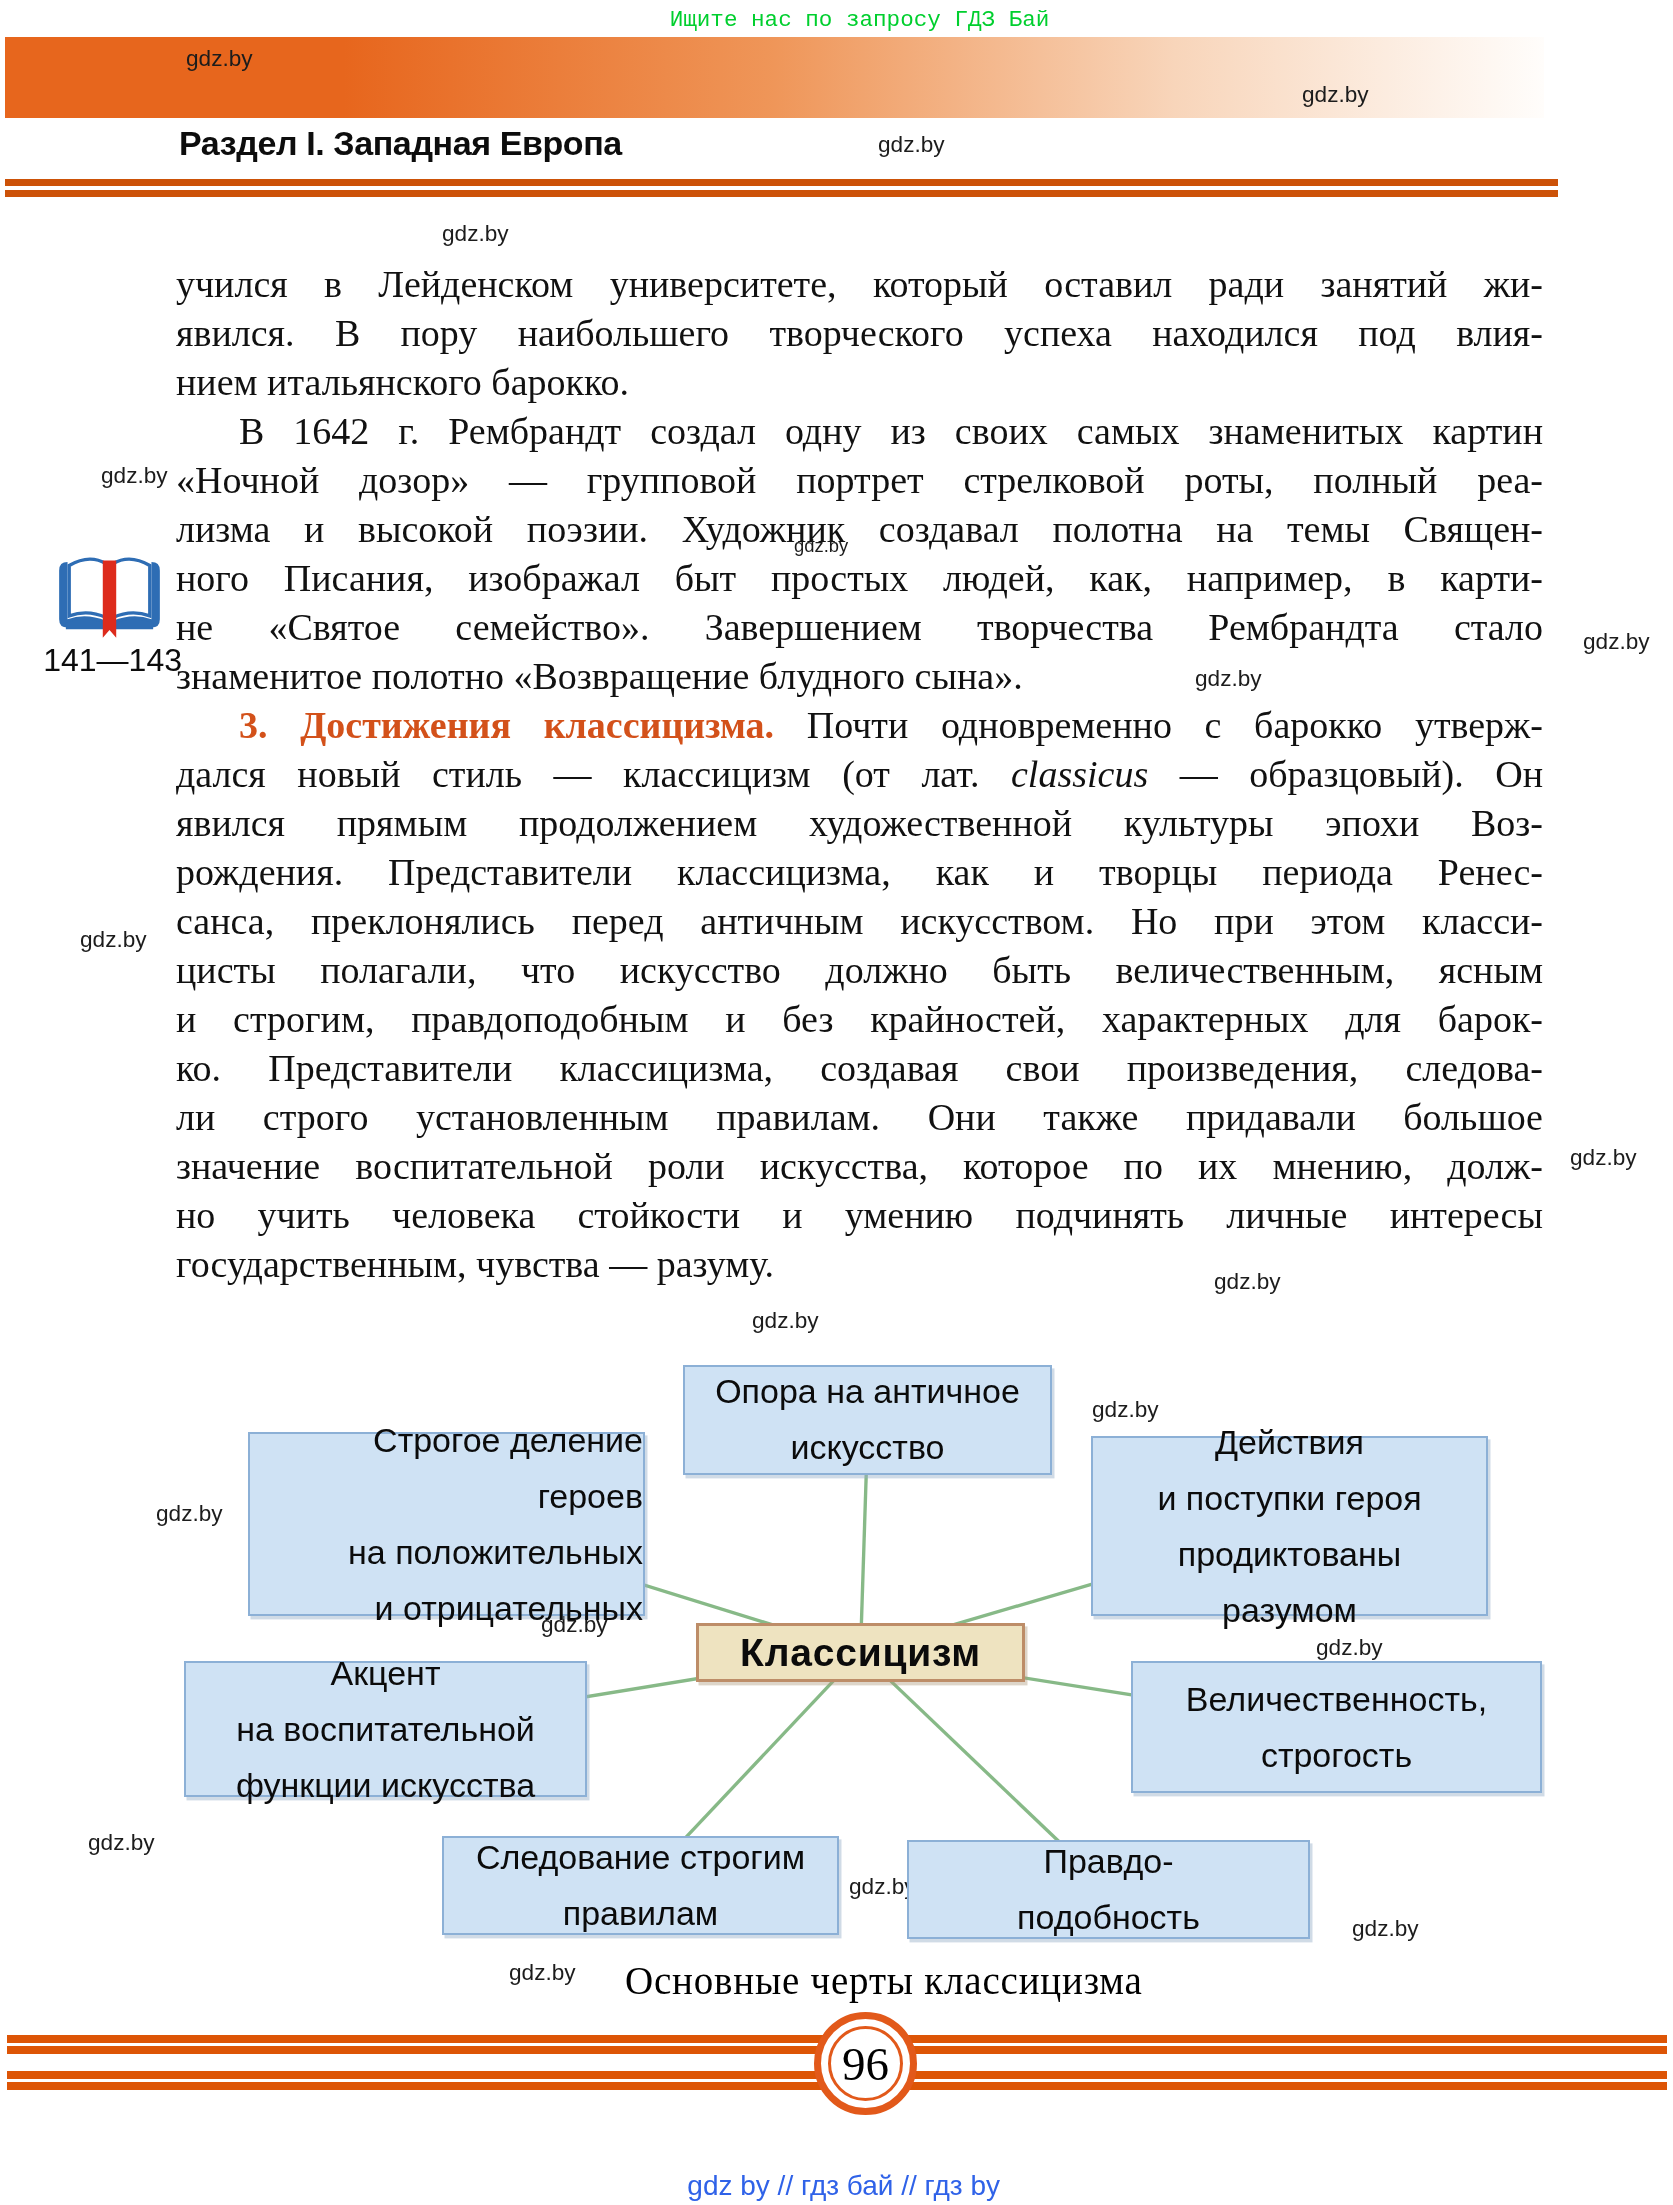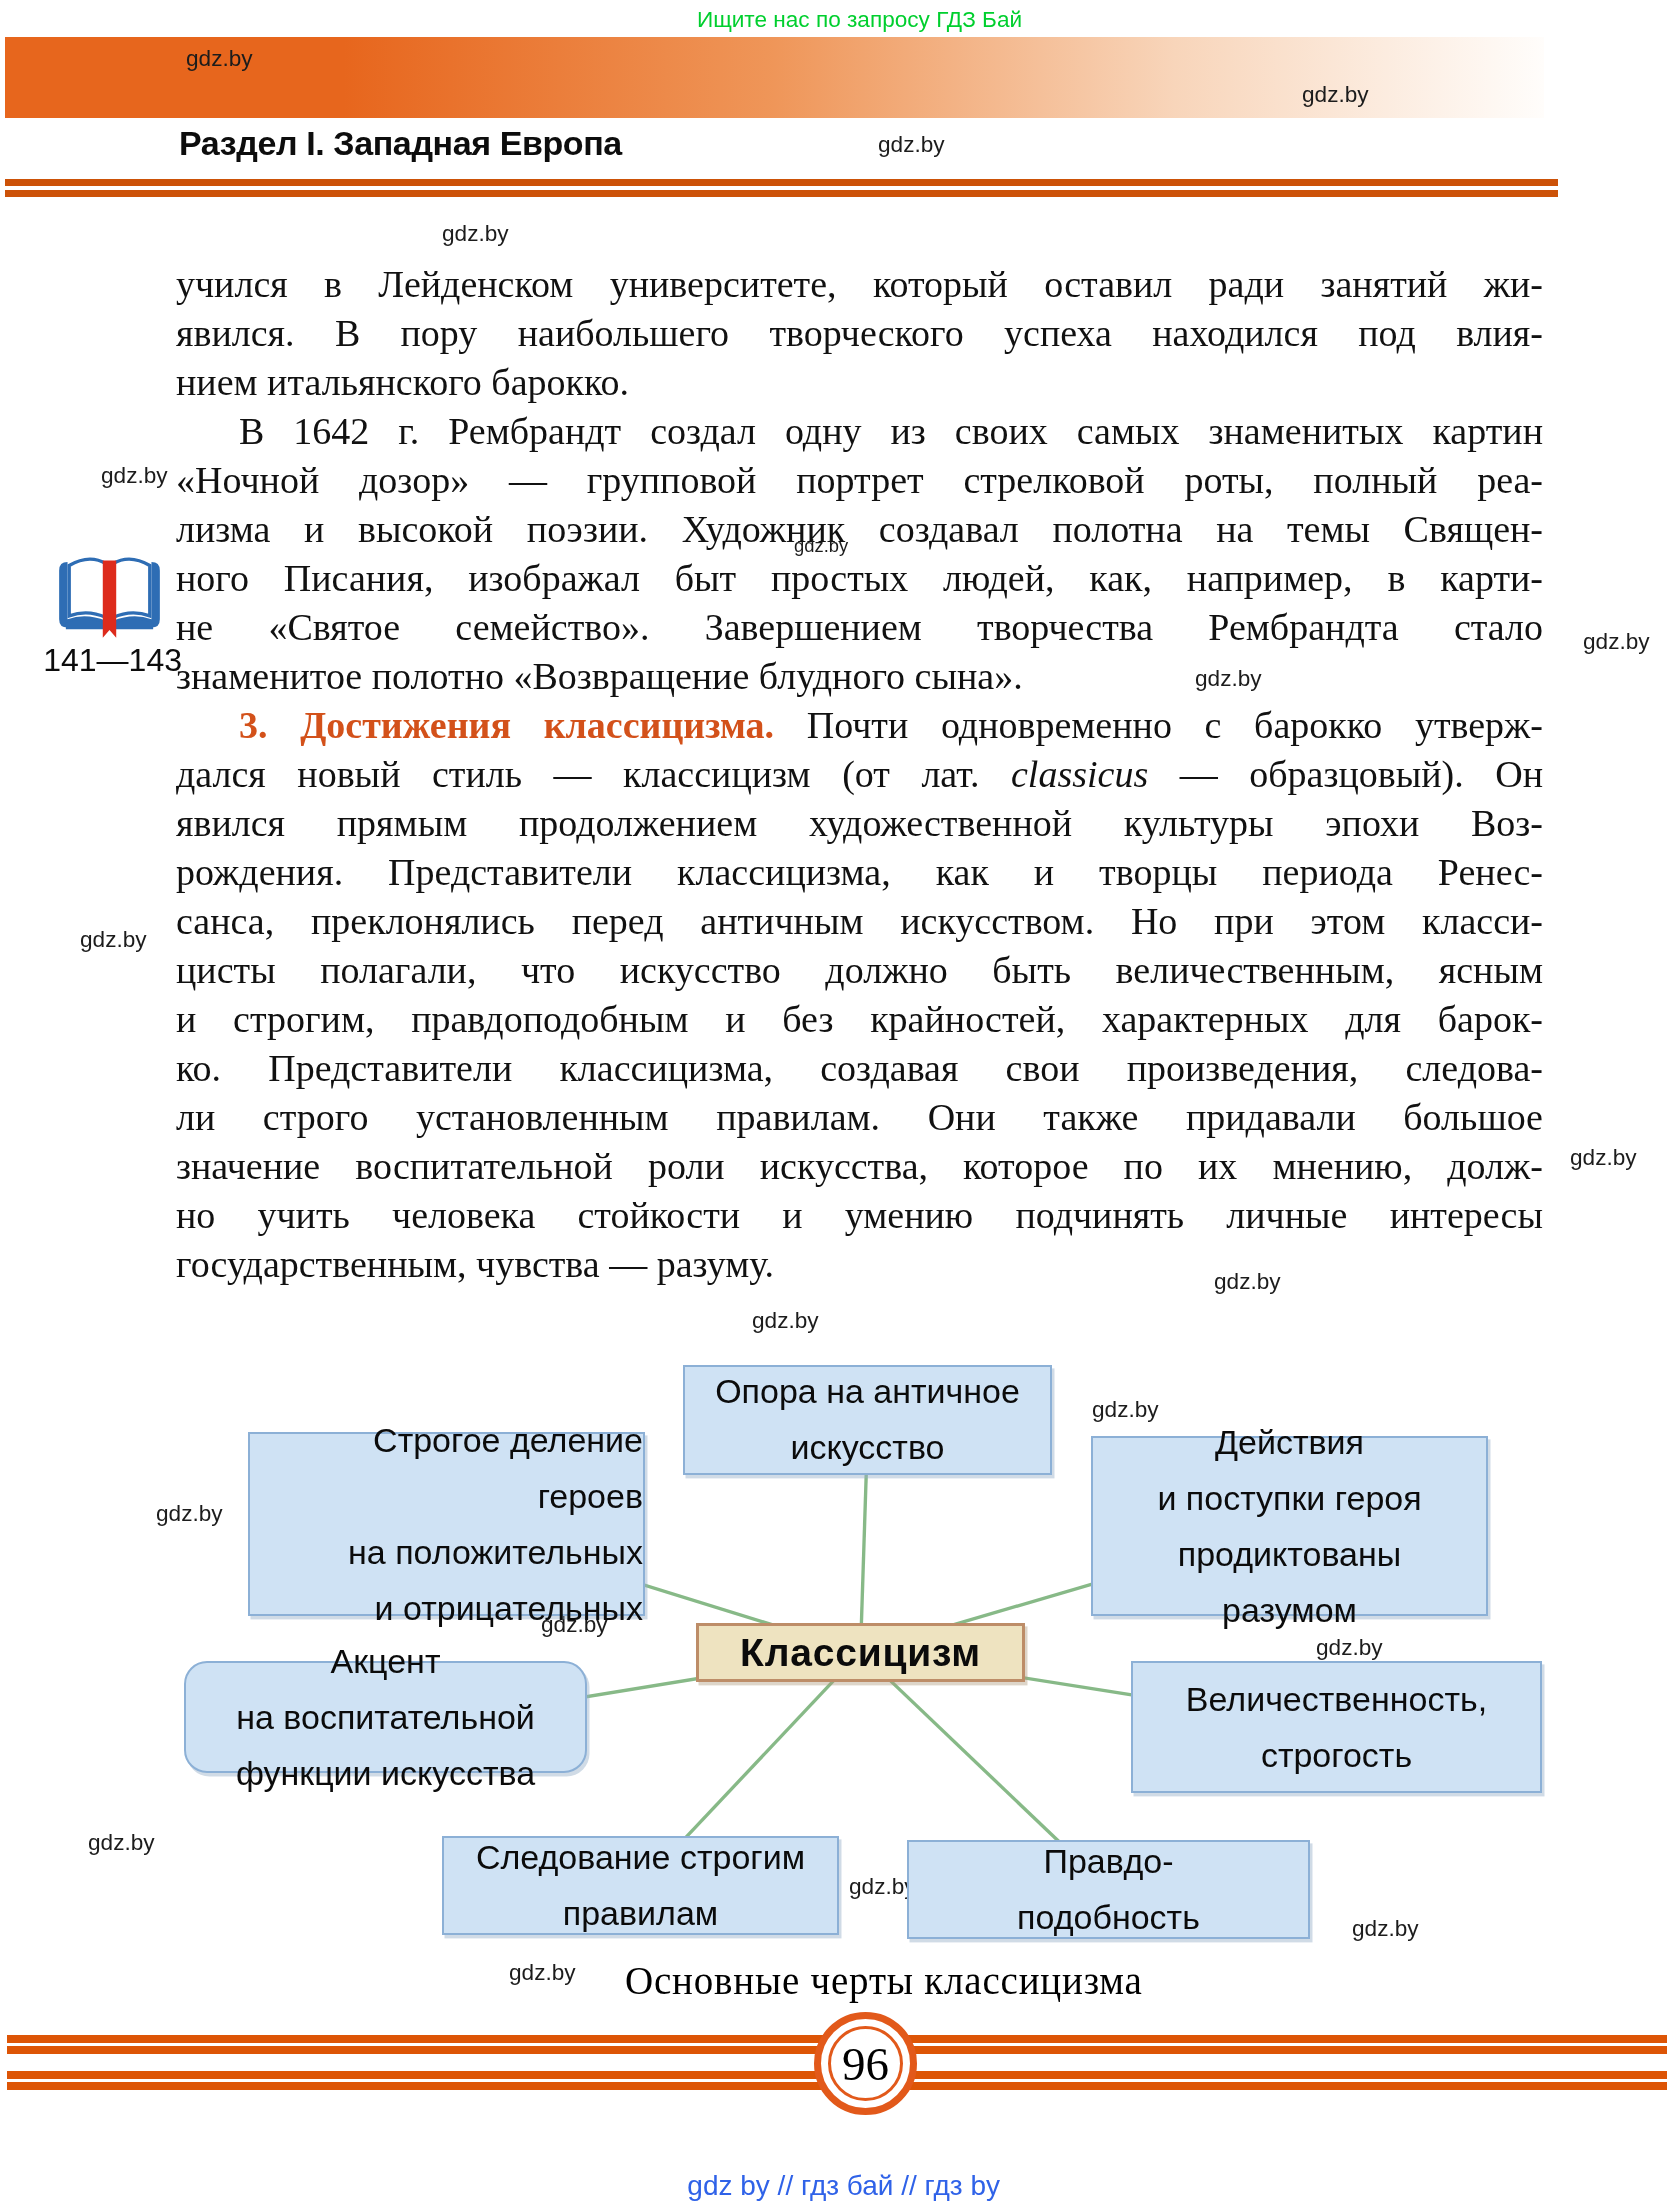--- a/index.html
+++ b/index.html
@@ -3,21 +3,21 @@
 <meta charset="utf-8">
 <style>
   html,body{margin:0;padding:0;background:#888;}
   .page{
     position:relative;width:1674px;height:2205px;background:#ffffff;
     font-family:"Liberation Serif",serif;color:#111;overflow:hidden;margin:0 auto;
   }
   
   .green-banner{
     position:absolute;top:6.7px;left:0;right:0;text-align:center;padding-left:45px;
-    font-family:Liberation Sans, sans-serif;font-size:22.6px;color:var(--banner-green,#00cf2e);
+    font-family:Liberation Mono, monospace;font-size:22.6px;color:var(--banner-green,#00cf2e);
   }
   .orange-bar{
     position:absolute;left:5px;top:37px;width:1539px;height:81px;
     background:linear-gradient(90deg,#e7661d 0%,#e7661d 22%,#ef9659 50%,#f8d5ba 76%,#fffdfb 100%);
   }
   .wm{
     position:absolute;font-family:"Liberation Sans",sans-serif;font-size:22.6px;color:#1c1c1c;
     white-space:nowrap;line-height:1;
   }
   .wm.small{font-size:18.4px;}
@@ -164,21 +164,21 @@
         <span>героев</span>
         <span>на положительных</span>
         <span>и отрицательных</span>
       </div>
       <div class="dbox" style="left: 1091px; top: 94px; width: 397px; height: 180px;">
         <span>Действия</span>
         <span>и поступки героя</span>
         <span>продиктованы</span>
         <span>разумом</span>
       </div>
-      <div class="dbox" style="left: 184px; top: 319px; width: 403px; height: 112px; border-radius: 23px;">
+      <div class="dbox" style="left: 184px; top: 319px; width: 403px; height: 136px;">
         <span>Акцент</span>
         <span>на воспитательной</span>
         <span>функции искусства</span>
       </div>
       <div class="dbox" style="left: 1131px; top: 319px; width: 411px; height: 132px;">
         <span>Величественность,</span>
         <span>строгость</span>
       </div>
       <div class="dbox" style="left: 442px; top: 494px; width: 397px; height: 99px;">
         <span>Следование строгим</span>

